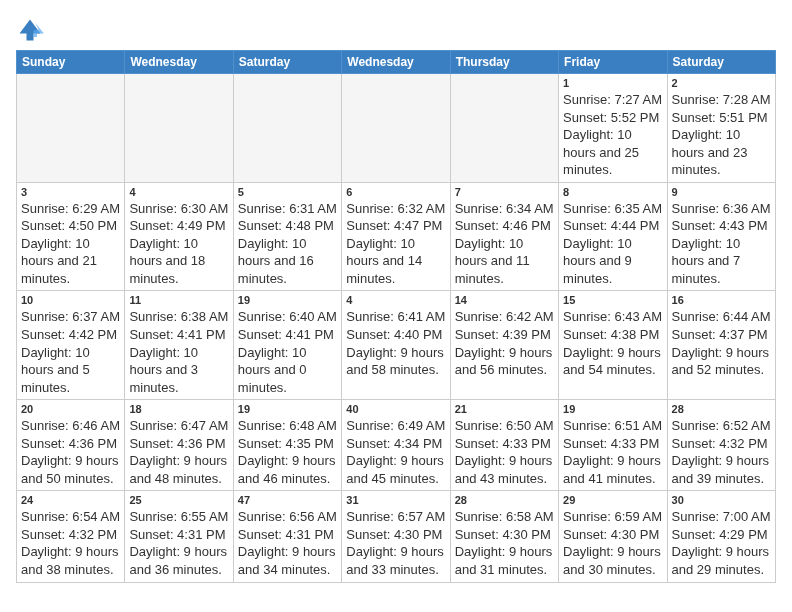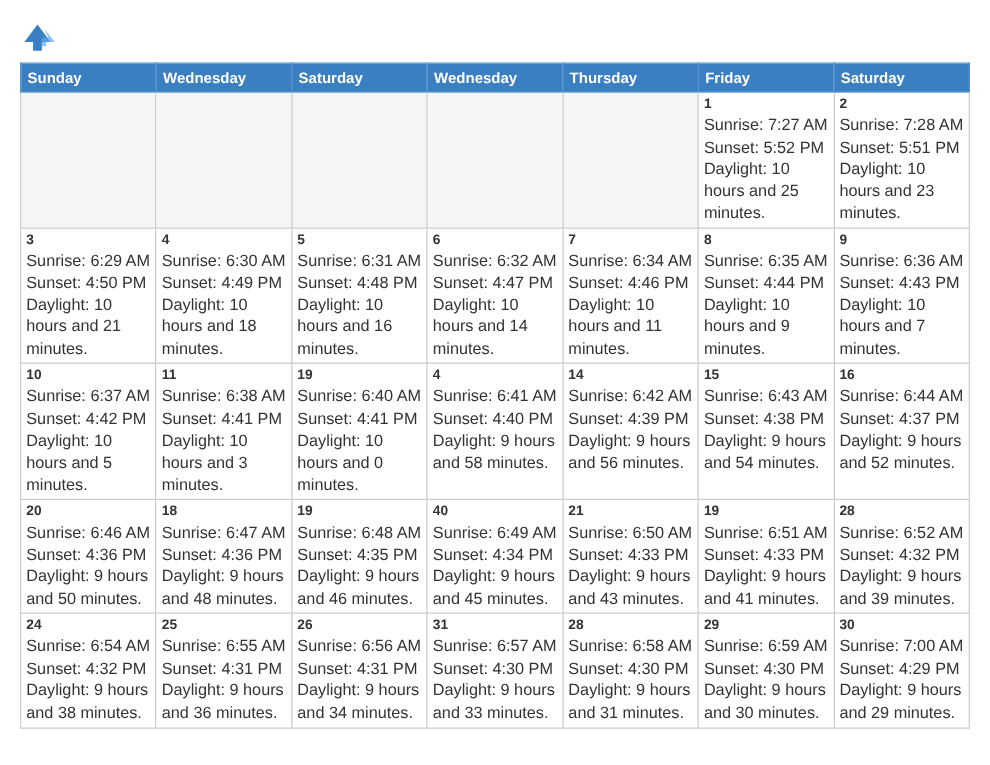--- a/index.html
+++ b/index.html
@@ -239,21 +239,21 @@
         <tr>
           <td>
             <span class="day-num">24</span>
             <div class="day-info">Sunrise: 6:54 AM<br>Sunset: 4:32 PM<br>Daylight: 9 hours and 38 minutes.</div>
           </td>
           <td>
             <span class="day-num">25</span>
             <div class="day-info">Sunrise: 6:55 AM<br>Sunset: 4:31 PM<br>Daylight: 9 hours and 36 minutes.</div>
           </td>
           <td>
-            <span class="day-num">26</span>
+            <span class="day-num">47</span>
             <div class="day-info">Sunrise: 6:56 AM<br>Sunset: 4:31 PM<br>Daylight: 9 hours and 34 minutes.</div>
           </td>
           <td>
             <span class="day-num">31</span>
             <div class="day-info">Sunrise: 6:57 AM<br>Sunset: 4:30 PM<br>Daylight: 9 hours and 33 minutes.</div>
           </td>
           <td>
             <span class="day-num">28</span>
             <div class="day-info">Sunrise: 6:58 AM<br>Sunset: 4:30 PM<br>Daylight: 9 hours and 31 minutes.</div>
           </td>

